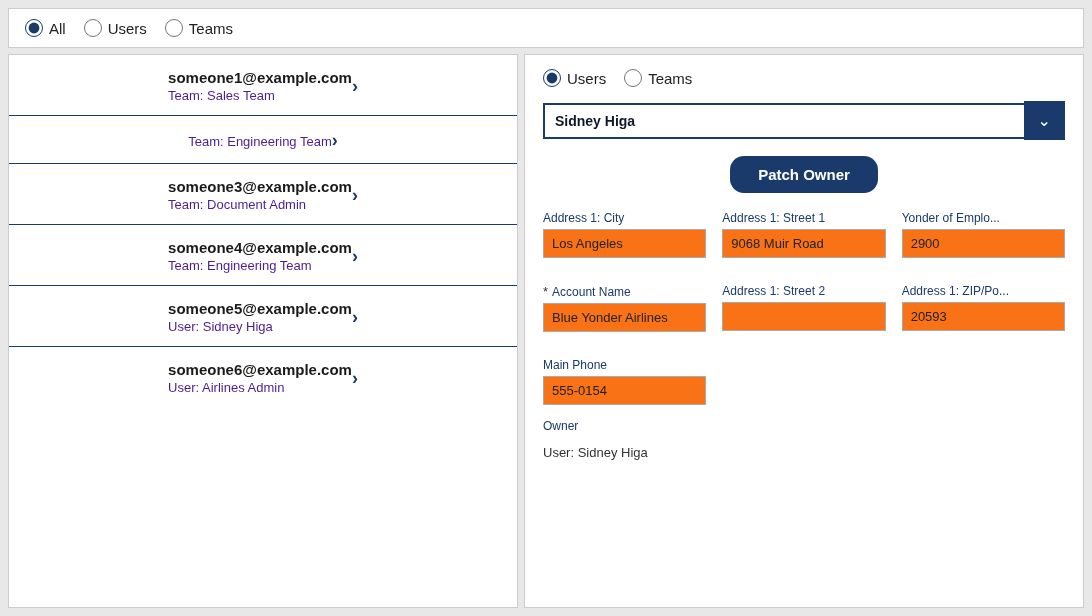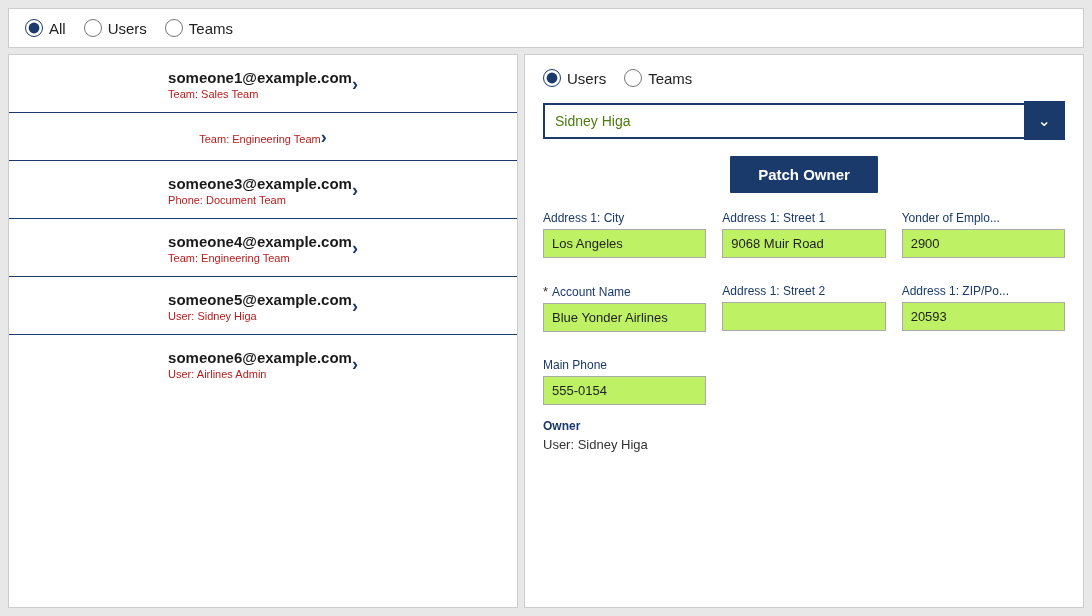--- a/index.html
+++ b/index.html
@@ -81,22 +81,22 @@
     .list-item:last-child {
       border-bottom: none;
     }
     .list-item-text {}
     .list-item-email {
       font-size: 15px;
       font-weight: bold;
       color: #1a1a1a;
     }
     .list-item-sub {
-      font-size: 11px;
-      color: #b91c1c;
+      font-size: 13px;
+      color: #4c1d95;
       margin-top: 2px;
     }
     .chevron-right {
       color: #1a3a6b;
       font-size: 18px;
       font-weight: bold;
     }
     
     .left-panel::-webkit-scrollbar { width: 8px; }
     .left-panel::-webkit-scrollbar-track { background: #f0f0f0; }
@@ -121,23 +121,24 @@
       align-items: center;
       gap: 0;
       margin-bottom: 16px;
     }
     .dropdown-select {
       flex: 1;
       padding: 8px 10px;
       border: 2px solid #1a3a6b;
       border-right: none;
       font-size: 14px;
-      color: #4d7c0f;
+      color: #0f172a;
       background: #fff;
       outline: none;
+      font-weight: bold;
     }
     .dropdown-btn {
       background: #1a3a6b;
       color: #fff;
       border: 2px solid #1a3a6b;
       padding: 8px 12px;
       font-size: 16px;
       cursor: pointer;
       display: flex;
       align-items: center;
@@ -147,53 +148,52 @@
     .patch-owner-btn {
       display: block;
       margin: 0 auto 18px auto;
       background: #1a3a6b;
       color: #fff;
       border: none;
       padding: 10px 28px;
       font-size: 15px;
       font-weight: bold;
       cursor: pointer;
-      border-radius: 1px;
+      border-radius: 14px;
     }
     .fields-grid {
       display: grid;
       grid-template-columns: 1fr 1fr 1fr;
       gap: 26px 16px;
     }
     .field-group {
       display: flex;
       flex-direction: column;
       gap: 4px;
     }
     .field-label {
       font-size: 12px;
       color: #1a3a6b;
     }
     .field-input {
       border: 1px solid #aaa;
       padding: 6px 8px;
       font-size: 13px;
       color: #222;
-      background: #bef264;
+      background: #f97316;
       outline: none;
       width: 100%;
     }
     .owner-section {
       margin-top: 14px;
     }
     .owner-label {
       font-size: 12px;
       color: #1a3a6b;
-      margin-bottom: 4px;
-      font-weight: bold;
+      margin-bottom: 12px;
     }
     .owner-value {
       font-size: 13px;
       color: #333;
     }
   </style>
 </head>
 <body>
 
 <div class="main-container">
@@ -228,21 +228,21 @@
     </div>
         <div class="list-item">
       <div class="list-item-text">
         <div class="list-item-sub">Team: Engineering Team</div>
       </div>
       <span class="chevron-right">›</span>
     </div>
         <div class="list-item">
       <div class="list-item-text">
         <div class="list-item-email">someone3@example.com</div>
-        <div class="list-item-sub">Phone: Document Team</div>
+        <div class="list-item-sub">Team: Document Admin</div>
       </div>
       <span class="chevron-right">›</span>
     </div>
         <div class="list-item">
       <div class="list-item-text">
         <div class="list-item-email">someone4@example.com</div>
         <div class="list-item-sub">Team: Engineering Team</div>
       </div>
       <span class="chevron-right">›</span>
     </div>

